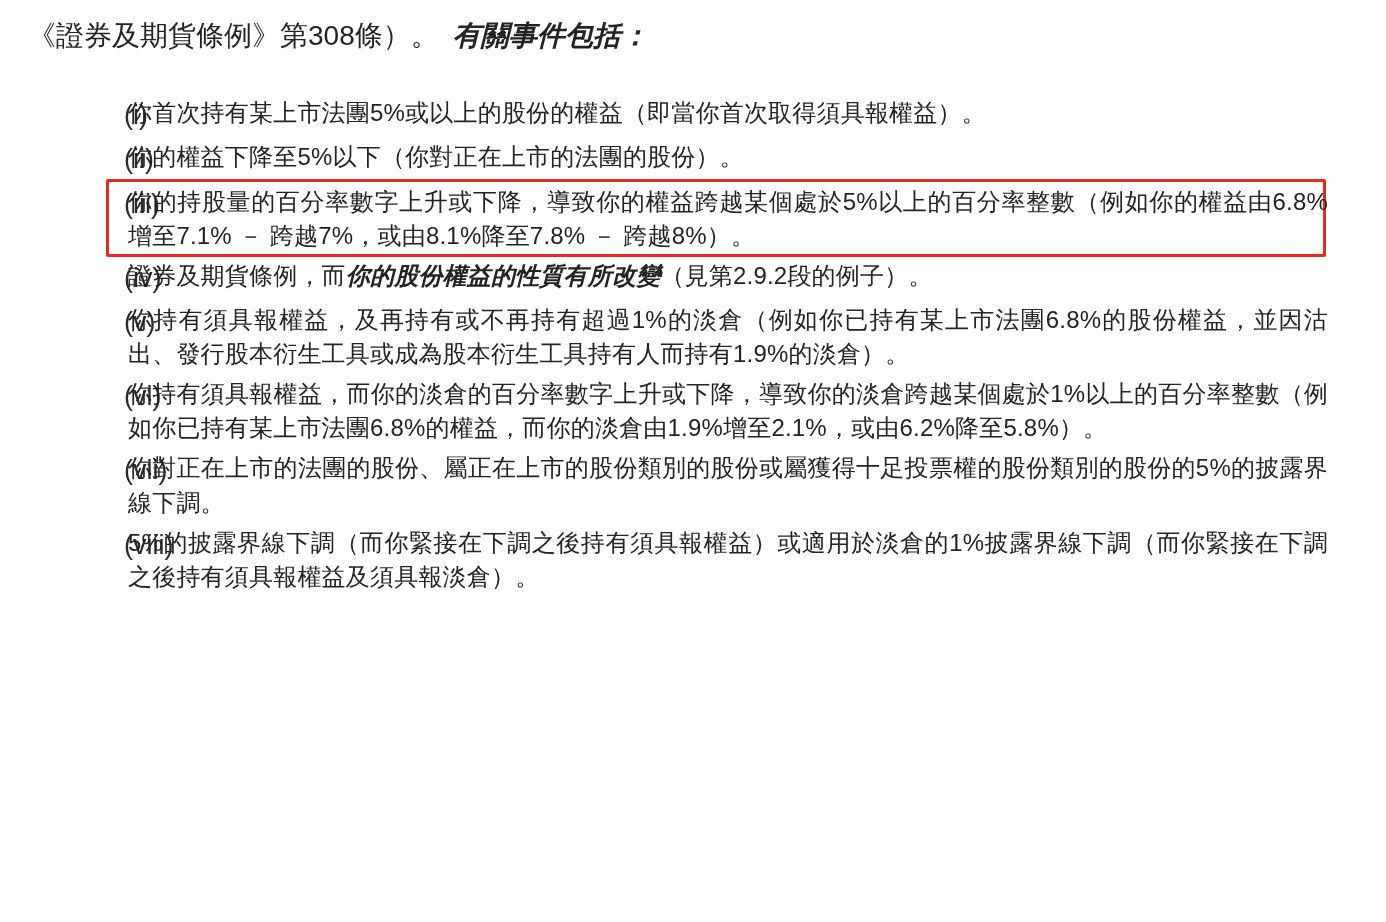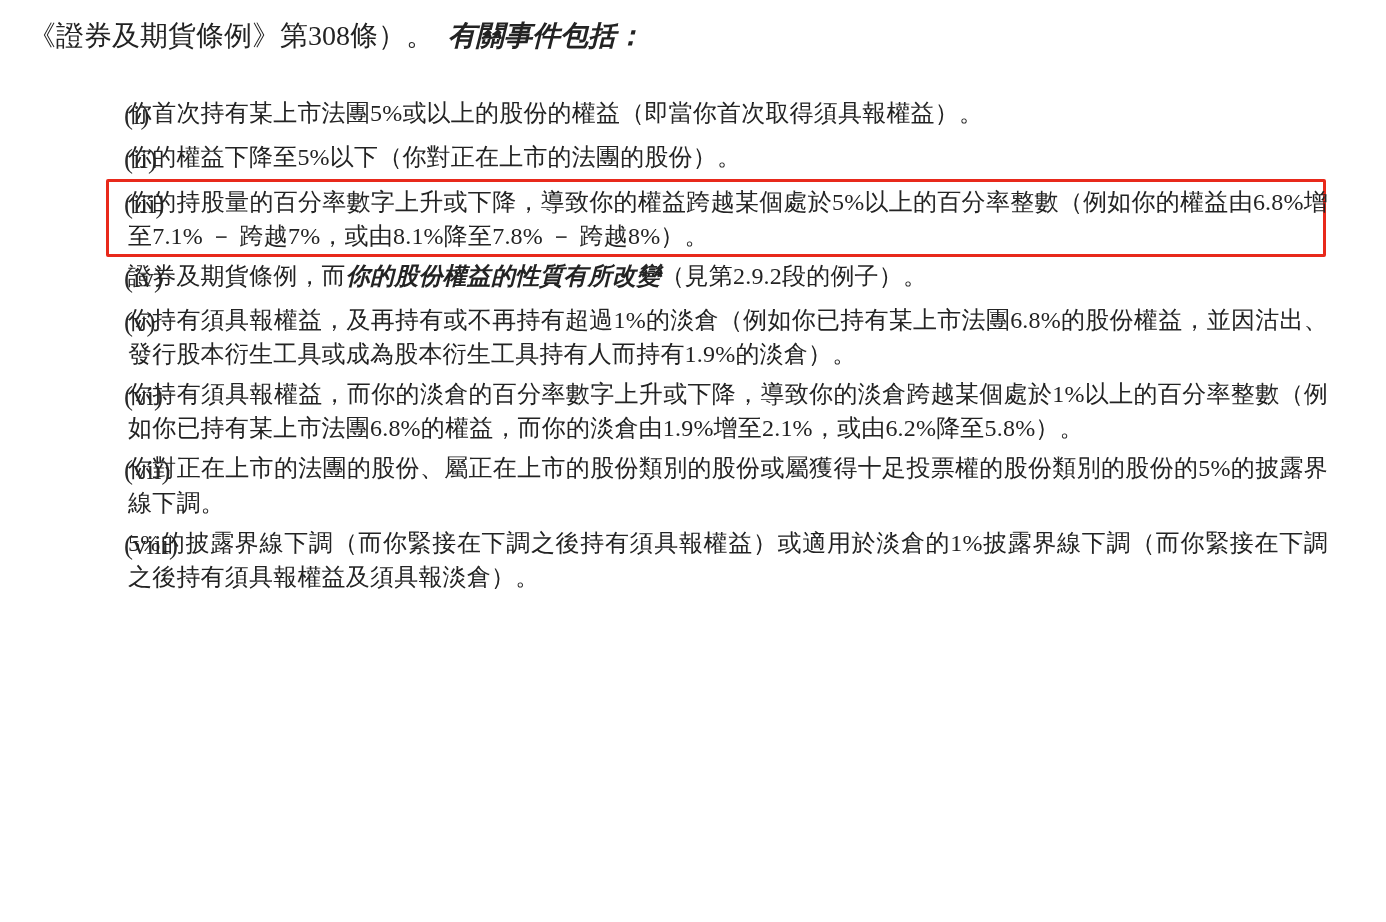--- a/index.html
+++ b/index.html
@@ -5,21 +5,21 @@
   html, body {
     margin: 0;
     padding: 0;
     background: #ffffff;
   }
   .page {
     position: relative;
     width: 1386px;
     height: 785px;
     background: #ffffff;
-    font-family: Liberation Serif, serif;
+    font-family: Liberation Sans, sans-serif;
     color: #232323;
     overflow: hidden;
   }
 
   .intro {
     position: absolute;
     left: 28px;
     top: 18px;
     font-size: 28px;
     line-height: 1.25;

